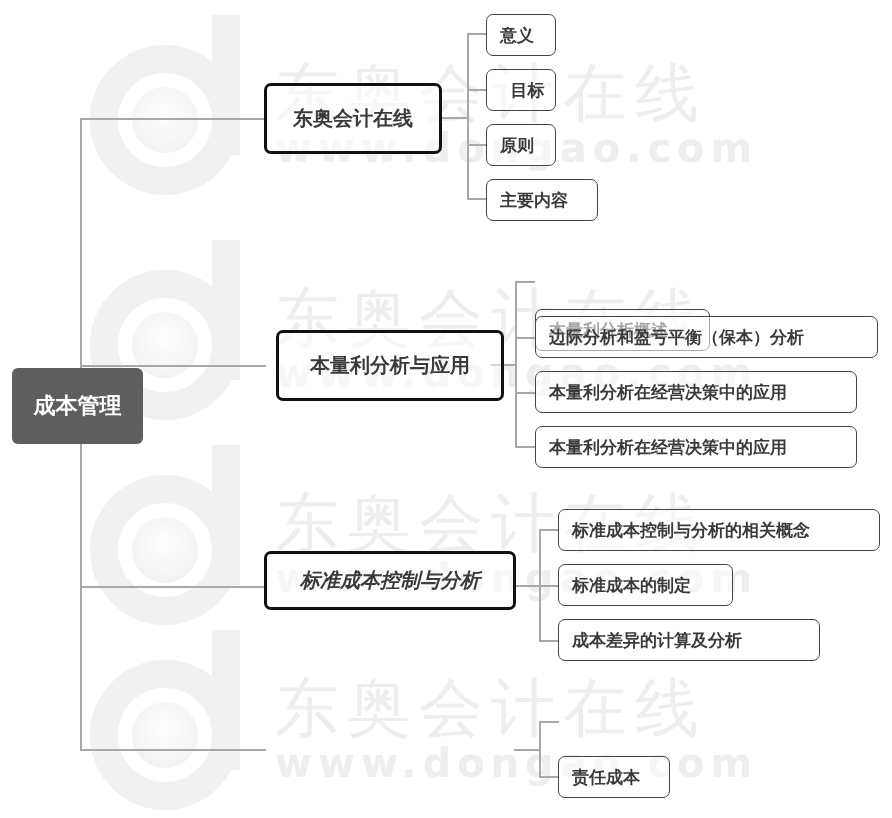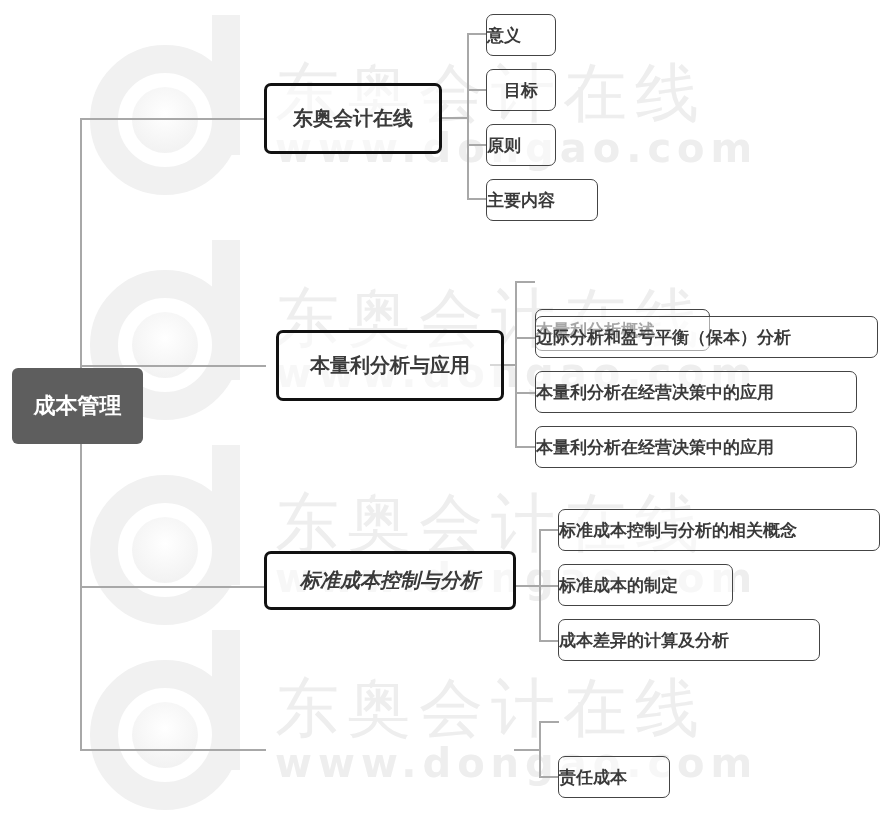--- a/index.html
+++ b/index.html
@@ -30,21 +30,21 @@
     .l1 {
       position: absolute; background: rgba(255,255,255,0.55);
       border: 3px solid #111111; border-radius: 7px; box-sizing: border-box;
       color: #3a3a3a; font-size: 20px; font-weight: bold;
       display: flex; align-items: center; justify-content: center; white-space: nowrap;
     }
     .l2 {
       position: absolute; background: rgba(255,255,255,0.55);
       border: 1.5px solid #444444; border-radius: 7px; box-sizing: border-box;
       color: #3a3a3a; font-size: 17px; font-weight: bold;
-      display: flex; align-items: center; white-space: nowrap; font-family: Liberation Mono, monospace;
+      display: flex; align-items: center; padding-left: 13px; white-space: nowrap; font-family: Liberation Mono, monospace;
     }
   </style>
 </head>
 <body>
 
 <div class="canvas">
 
   <div class="wm">
     <div class="wm-logo" style="left:80px;top:15px;">
         <div class="ring"></div>

